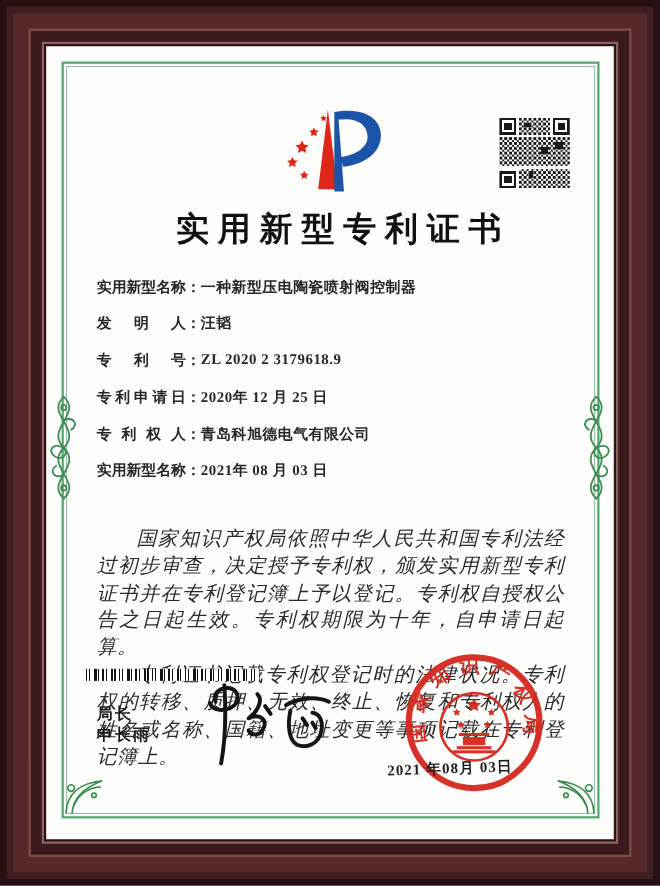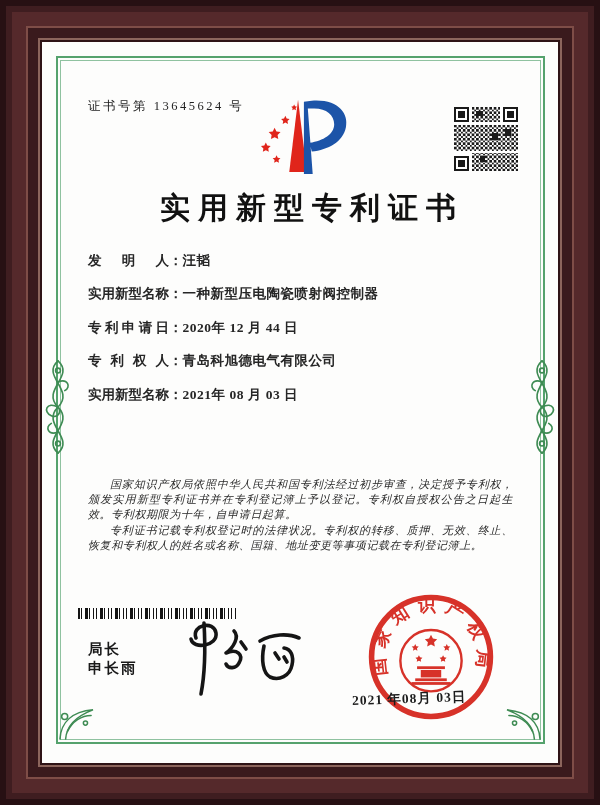--- a/index.html
+++ b/index.html
@@ -37,21 +37,21 @@
   
   .fields{position:absolute;left:88px;top:252px;width:426px;z-index:2;font-size:13.5px;font-weight:bold;color:#262626;}
   .frow{position:relative;height:33.4px;white-space:nowrap;}
   .flabel{display:inline-block;width:81px;text-align:justify;text-align-last:justify;vertical-align:top;}
   .fcolon{display:inline-block;vertical-align:top;}
   .fvalue{display:inline-block;vertical-align:top;letter-spacing:0.5px;}
   .pair2{position:absolute;left:217px;top:0;}
   
   .body-text{
     position:absolute;left:88px;top:477px;width:425px;z-index:2;
-    font-size:11px;line-height:1.38;font-style:italic;color:#2a2a2a;
+    font-size:18px;line-height:1.38;font-style:italic;color:#2a2a2a;
     text-align:justify;letter-spacing:0.6px;
   }
   .body-text p{margin:0;text-indent:2em;}
   
   .barcode{
     position:absolute;left:78px;top:608px;width:158px;height:11px;z-index:2;
     background:repeating-linear-gradient(90deg,
       #141414 0 1.5px,#fff 1.5px 3px,
       #141414 3px 4px,#fff 4px 7.5px,
       #141414 7.5px 10px,#fff 10px 11px,
@@ -74,21 +74,20 @@
 </style>
 </head>
 <body>
 
 <div class="stage">
 
   <div class="green-border">
     <div class="green-border-inner"></div>
   </div>
 
-  <div class="cert-no">证书号第 13645624 号</div>
 
   <svg class="logo" viewBox="0 0 124 86">
     <defs>
       <path id="star" d="M0,-1 L0.294,-0.405 0.951,-0.309 0.476,0.155 0.588,0.809 0,0.5 -0.588,0.809 -0.476,0.155 -0.951,-0.309 -0.294,-0.405 Z"></path>
     </defs>
     <g fill="#e0251b">
       <use href="#star" transform="translate(56,16) scale(3.2)"></use>
       <use href="#star" transform="translate(47,29) scale(4.6)"></use>
       <use href="#star" transform="translate(36,43) scale(6.4)"></use>
       <use href="#star" transform="translate(27,57) scale(5.2)"></use>
@@ -128,27 +127,30 @@
       <rect x="2" y="2" width="3" height="3"></rect>
         <rect x="24" y="2" width="3" height="3"></rect>
         <rect x="2" y="24" width="3" height="3"></rect>
     </g>
   </svg>
 
   <div class="title">实用新型专利证书</div>
 
   <div class="fields">
     <div class="frow">
+      <span class="flabel">实用新型名称</span><span class="fcolon">：</span><span class="fvalue">一种新型压电陶瓷喷射阀控制器</span>
+    </div>
+    <div class="frow">
       <span class="flabel">发明人</span><span class="fcolon">：</span><span class="fvalue">汪韬</span>
     </div>
     <div class="frow">
-      <span class="flabel">实用新型名称</span><span class="fcolon">：</span><span class="fvalue">一种新型压电陶瓷喷射阀控制器</span>
-    </div>
-    <div class="frow">
-      <span class="flabel">专利申请日</span><span class="fcolon">：</span><span class="fvalue">2020年 12 月 44 日</span>
+      <span class="flabel">专利号</span><span class="fcolon">：</span><span class="fvalue">ZL 2020 2 3179618.9</span>
+    </div>
+    <div class="frow">
+      <span class="flabel">专利申请日</span><span class="fcolon">：</span><span class="fvalue">2020年 12 月 25 日</span>
     </div>
     <div class="frow">
       <span class="flabel">专利权人</span><span class="fcolon">：</span><span class="fvalue">青岛科旭德电气有限公司</span>
     </div>
     <div class="frow">
       <span class="flabel">实用新型名称</span><span class="fcolon">：</span><span class="fvalue">2021年 08 月 03 日</span>
     </div>
   </div>
 
   <div class="body-text">

